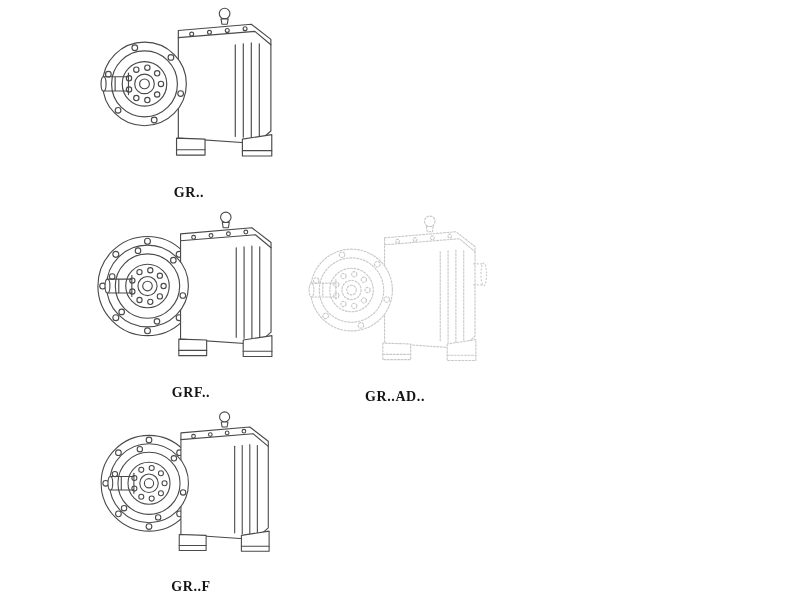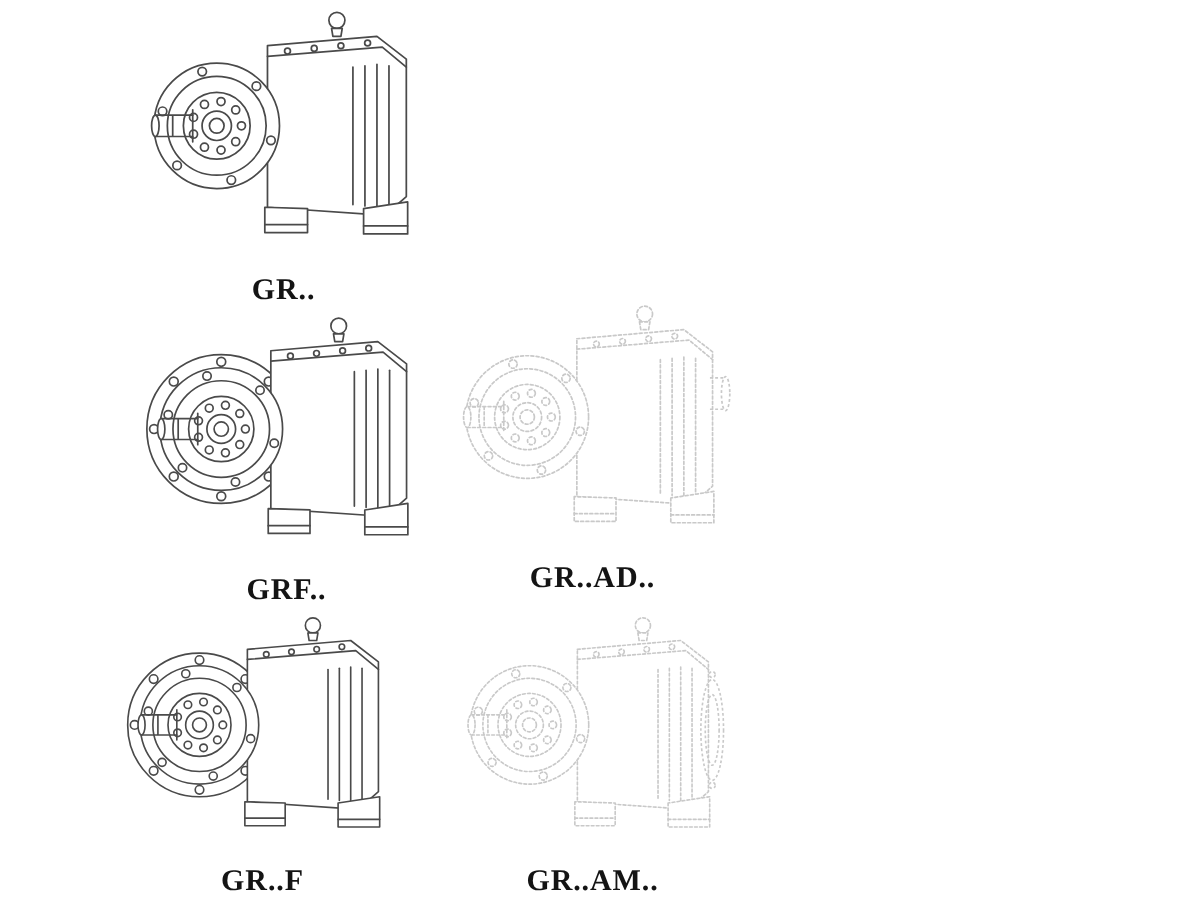--- a/index.html
+++ b/index.html
@@ -3,32 +3,32 @@
 <meta charset="utf-8">
 <style>
   * { margin:0; padding:0; box-sizing:border-box; }
   html,body { background:#ffffff; }
   body { font-family:"Liberation Serif", serif; }
   .page { position:relative; width:800px; height:600px; background:#fff; overflow:hidden; }
   .fig { position:absolute; display:flex; flex-direction:column; align-items:center; }
   .fig svg.art { width:100%; height:calc(100% - 26px); color:#4a4a4a; display:block; }
   .caption {
     height:26px; display:flex; align-items:center; justify-content:center;
-    font-weight:bold; font-size:20px; color:#141414; letter-spacing:0.6px;
+    font-weight:bold; font-size:14px; color:#141414; letter-spacing:0.6px;
     font-family:"Liberation Serif", serif;
   }
   .caption.big { font-size:21px; }
   .fig svg.ghost { color:#c9c9c9; stroke-dasharray:2.2 1.8; }
 
   .fig-gr    { left:86px;  top:2px;   width:206px; height:204px; }
   .fig-grz   { left:292px; top:2px;   width:202px; height:204px; }
   .fig-grxf  { left:492px; top:0px;   width:215px; height:296px; }
   .fig-grf   { left:88px;  top:206px; width:206px; height:200px;text-align:right; }
-  .fig-grad  { left:288px; top:198px; width:214px; height:200px; }
-  .fig-grfoot{ left:72px;  top:406px; width:206px; height:194px; }
+  .fig-grad  { left:288px; top:210px; width:214px; height:200px; }
+  .fig-grfoot{ left:88px;  top:406px; width:206px; height:194px; }
   .fig-gram  { left:288px; top:406px; width:214px; height:194px; }
   .fig-grx   { left:494px; top:300px; width:258px; height:296px; }
   .defs { position:absolute; width:0; height:0; overflow:hidden; }
 </style>
 </head>
 <body>
 
 <svg class="defs" aria-hidden="true">
   <defs>
     <symbol id="sym-side" viewBox="0 0 220 200">
@@ -223,27 +223,15 @@
         <circle cx="8.5" cy="92" r="3.4"></circle>
         <circle cx="23.6" cy="55.6" r="3.4"></circle>
         <circle cx="60" cy="40.5" r="3.4"></circle>
         <circle cx="96.4" cy="55.6" r="3.4"></circle>
       </g>
       <use href="#sym-side" width="100%" height="100%"></use>
     </svg>
     <div class="caption">GR..F</div>
   </div>
 
-  <div class="fig fig-gram">
-    <svg class="art ghost" viewBox="0 0 220 200">
-      <use href="#sym-side" width="100%" height="100%"></use>
-      <g stroke="currentColor" stroke-width="1.3" fill="none">
-        <ellipse cx="205" cy="96" rx="9" ry="40"></ellipse>
-        <ellipse cx="205" cy="96" rx="5.5" ry="28"></ellipse>
-        <circle cx="205" cy="52" r="2.4"></circle>
-        <circle cx="205" cy="140" r="2.4"></circle>
-      </g>
-    </svg>
-    <div class="caption">GR..AM..</div>
-  </div>
 
 
 </div>
 
 </body></html>

